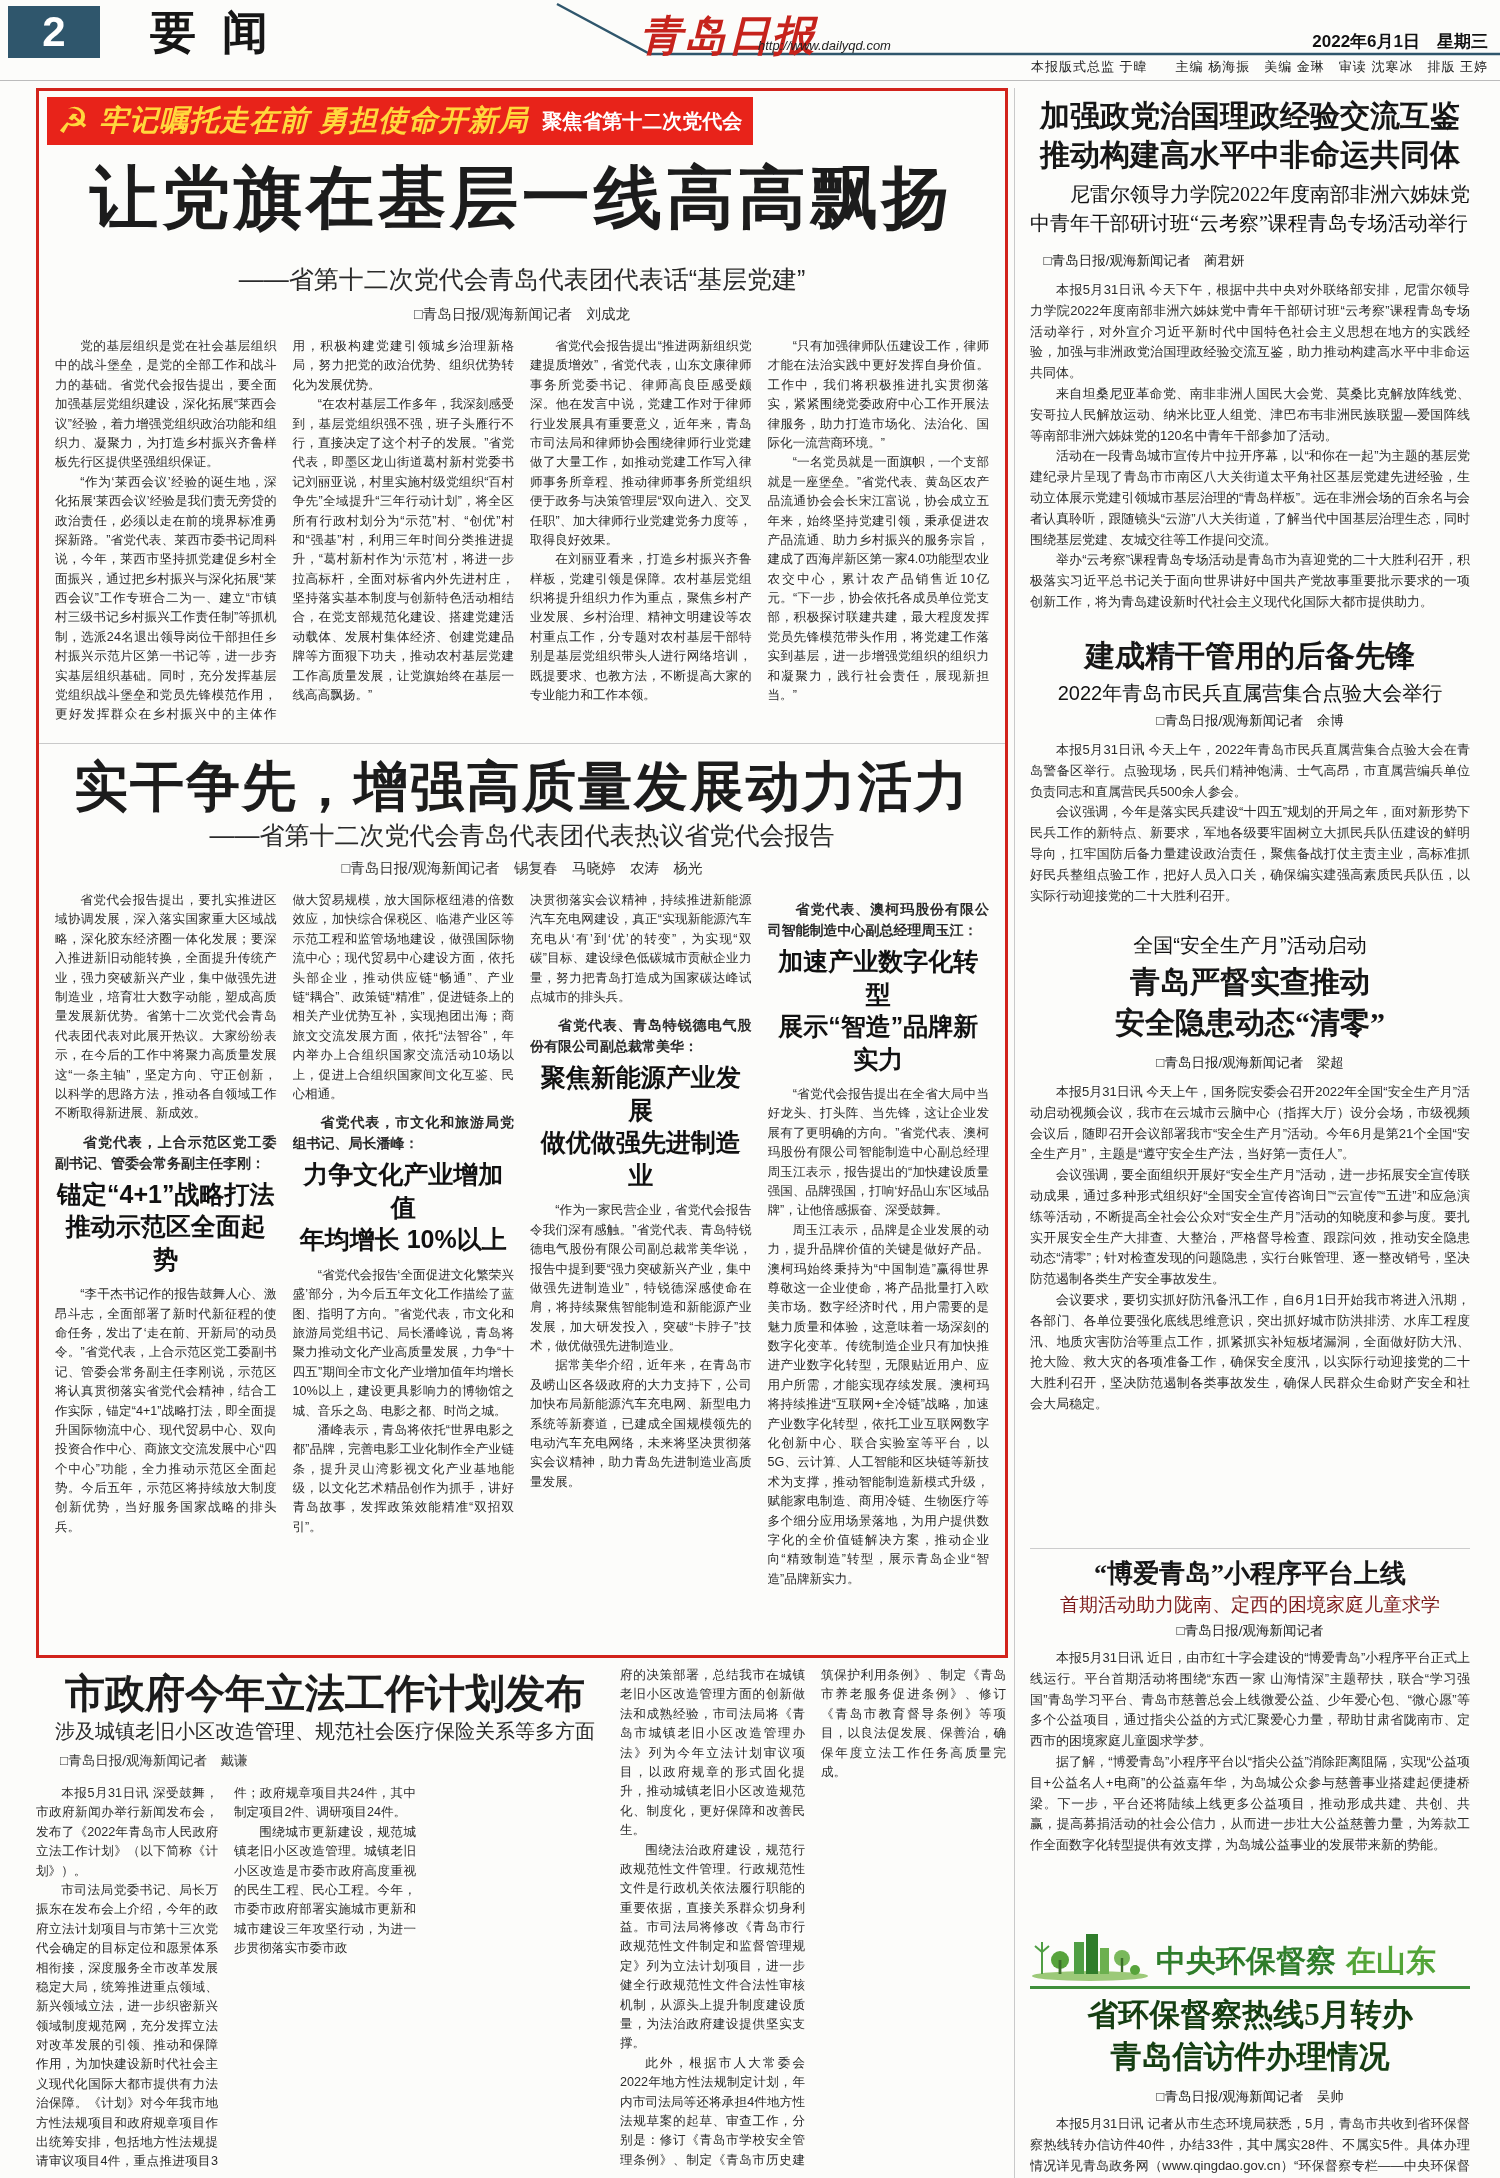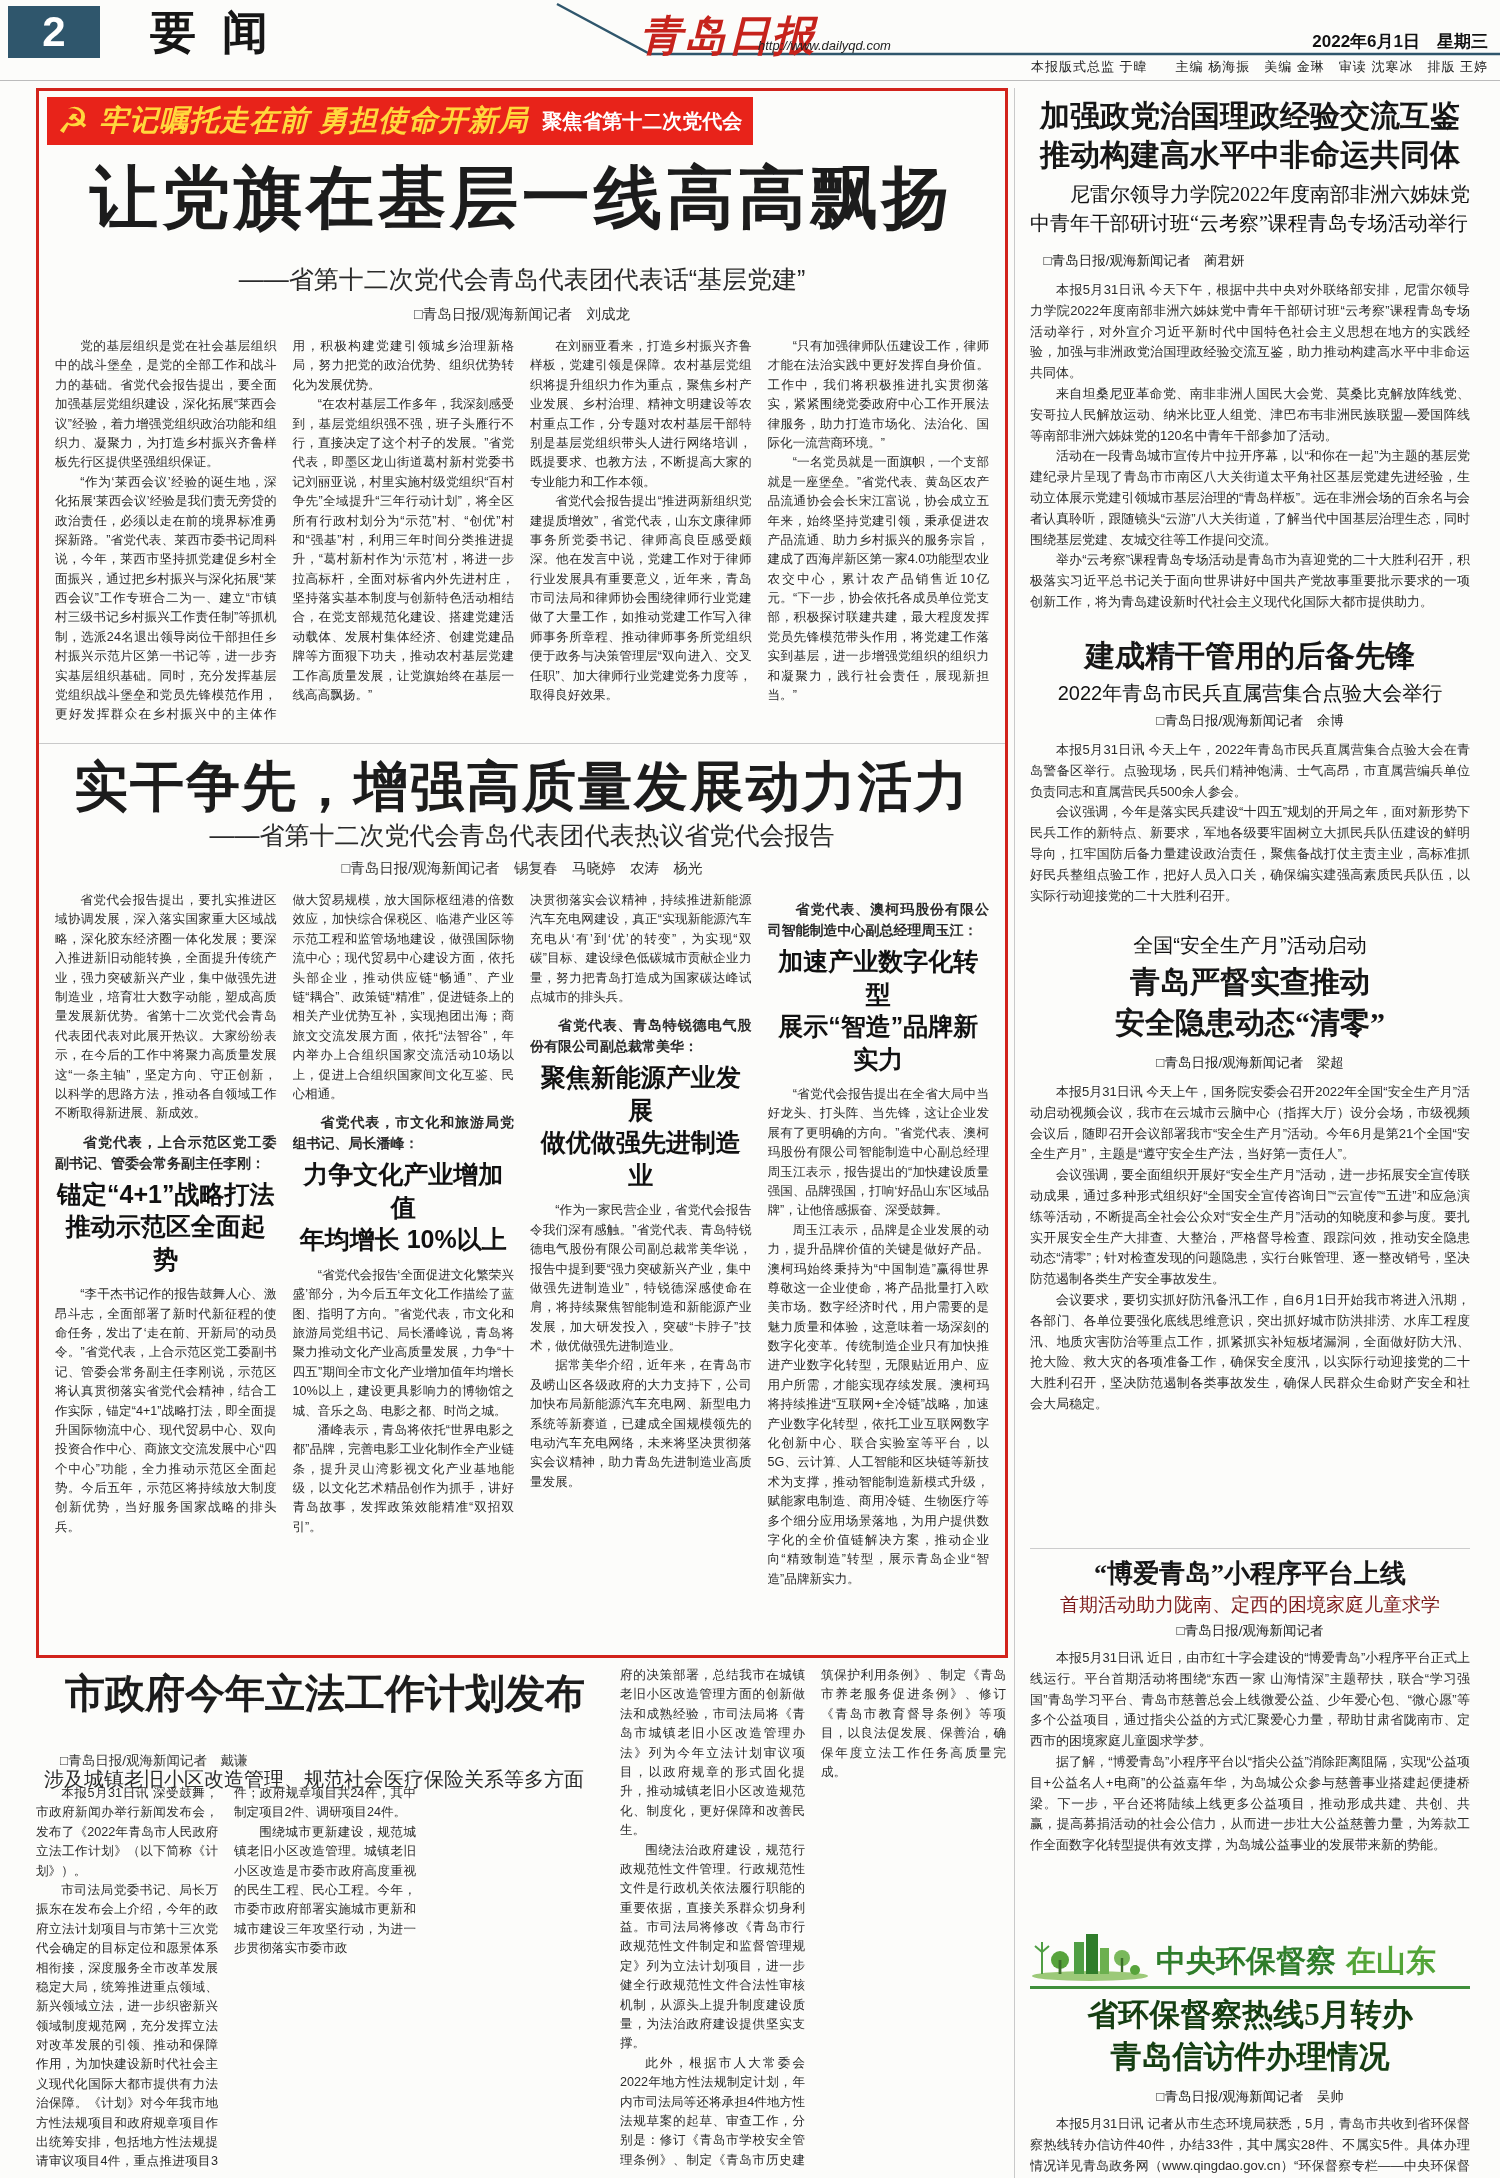--- a/index.html
+++ b/index.html
@@ -66,21 +66,21 @@
             border-bottom:3px solid #3f8f3a;padding-bottom:4px;box-sizing:border-box;}
   .eco-text{font-size:30px;font-weight:900;color:#2f7d2b;margin-left:6px;white-space:nowrap;}
   .eco-suffix{font-size:30px;font-weight:900;color:#53a437;margin-left:10px;white-space:nowrap;}
   .eco-title{top:1994px;font-size:31px;line-height:1.35;color:#153e12;}
   .eco-byline{top:2088px;font-size:13.5px;text-align:center;}
   .eco-body{top:2114px;height:60px;}
   .abs{position:absolute;left:1030px;width:440px;}
   
   .c-title{position:absolute;left:36px;top:1666px;width:578px;text-align:center;font-size:40px;font-weight:900;
            color:#1c1c1c;font-family:"Liberation Serif",serif;}
-  .c-sub{position:absolute;left:25px;top:1718px;width:578px;text-align:center;font-size:20px;color:#2a2a2a;margin-top:48px;}
+  .c-sub{position:absolute;left:36px;top:1718px;width:578px;text-align:center;font-size:20px;color:#2a2a2a;}
   .c-byline{position:absolute;left:60px;top:1752px;font-size:13.5px;color:#333;}
   .c-left{position:absolute;left:36px;top:1784px;width:578px;height:394px;overflow:hidden;
           columns:3;column-gap:16px;column-fill:auto;font-size:12.6px;line-height:1.54;text-align:justify;color:#2b2b2b;}
   .c-right{position:absolute;left:620px;top:1666px;width:386px;height:512px;overflow:hidden;
            columns:2;column-gap:16px;column-fill:auto;font-size:12.6px;line-height:1.54;text-align:justify;color:#2b2b2b;}
 </style>
 </head>
 <body>
 
 <div id="page">
@@ -104,22 +104,22 @@
       <span class="tag">聚焦省第十二次党代会</span>
     </div>
 
     <div class="bigtitle a-title">让党旗在基层一线高高飘扬</div>
     <div class="a-sub">——省第十二次党代会青岛代表团代表话“基层党建”</div>
     <div class="a-byline">□青岛日报/观海新闻记者　刘成龙</div>
     <div class="a-body">
         <div class="f-p">党的基层组织是党在社会基层组织中的战斗堡垒，是党的全部工作和战斗力的基础。省党代会报告提出，要全面加强基层党组织建设，深化拓展“莱西会议”经验，着力增强党组织政治功能和组织力、凝聚力，为打造乡村振兴齐鲁样板先行区提供坚强组织保证。</div>
         <div class="f-p">“作为‘莱西会议’经验的诞生地，深化拓展‘莱西会议’经验是我们责无旁贷的政治责任，必须以走在前的境界标准勇探新路。”省党代表、莱西市委书记周科说，今年，莱西市坚持抓党建促乡村全面振兴，通过把乡村振兴与深化拓展“莱西会议”工作专班合二为一、建立“市镇村三级书记乡村振兴工作责任制”等抓机制，选派24名退出领导岗位干部担任乡村振兴示范片区第一书记等，进一步夯实基层组织基础。同时，充分发挥基层党组织战斗堡垒和党员先锋模范作用，更好发挥群众在乡村振兴中的主体作用，积极构建党建引领城乡治理新格局，努力把党的政治优势、组织优势转化为发展优势。</div>
         <div class="f-p">“在农村基层工作多年，我深刻感受到，基层党组织强不强，班子头雁行不行，直接决定了这个村子的发展。”省党代表，即墨区龙山街道葛村新村党委书记刘丽亚说，村里实施村级党组织“百村争先”全域提升“三年行动计划”，将全区所有行政村划分为“示范”村、“创优”村和“强基”村，利用三年时间分类推进提升，“葛村新村作为‘示范’村，将进一步拉高标杆，全面对标省内外先进村庄，坚持落实基本制度与创新特色活动相结合，在党支部规范化建设、搭建党建活动载体、发展村集体经济、创建党建品牌等方面狠下功夫，推动农村基层党建工作高质量发展，让党旗始终在基层一线高高飘扬。”</div>
+        <div class="f-p">省党代会报告提出“推进两新组织党建提质增效”，省党代表，山东文康律师事务所党委书记、律师高良臣感受颇深。他在发言中说，党建工作对于律师行业发展具有重要意义，近年来，青岛市司法局和律师协会围绕律师行业党建做了大量工作，如推动党建工作写入律师事务所章程、推动律师事务所党组织便于政务与决策管理层“双向进入、交叉任职”、加大律师行业党建党务力度等，取得良好效果。</div>
         <div class="f-p">在刘丽亚看来，打造乡村振兴齐鲁样板，党建引领是保障。农村基层党组织将提升组织力作为重点，聚焦乡村产业发展、乡村治理、精神文明建设等农村重点工作，分专题对农村基层干部特别是基层党组织带头人进行网络培训，既提要求、也教方法，不断提高大家的专业能力和工作本领。</div>
-        <div class="f-p">省党代会报告提出“推进两新组织党建提质增效”，省党代表，山东文康律师事务所党委书记、律师高良臣感受颇深。他在发言中说，党建工作对于律师行业发展具有重要意义，近年来，青岛市司法局和律师协会围绕律师行业党建做了大量工作，如推动党建工作写入律师事务所章程、推动律师事务所党组织便于政务与决策管理层“双向进入、交叉任职”、加大律师行业党建党务力度等，取得良好效果。</div>
         <div class="f-p">“只有加强律师队伍建设工作，律师才能在法治实践中更好发挥自身价值。工作中，我们将积极推进扎实贯彻落实，紧紧围绕党委政府中心工作开展法律服务，助力打造市场化、法治化、国际化一流营商环境。”</div>
         <div class="f-p">“一名党员就是一面旗帜，一个支部就是一座堡垒。”省党代表、黄岛区农产品流通协会会长宋江富说，协会成立五年来，始终坚持党建引领，秉承促进农产品流通、助力乡村振兴的服务宗旨，建成了西海岸新区第一家4.0功能型农业农交中心，累计农产品销售近10亿元。“下一步，协会依托各成员单位党支部，积极探讨联建共建，最大程度发挥党员先锋模范带头作用，将党建工作落实到基层，进一步增强党组织的组织力和凝聚力，践行社会责任，展现新担当。”</div>
       </div>
 
     <div class="b-block"></div>
     <div class="b-title">实干争先，增强高质量发展动力活力</div>
     <div class="b-sub">——省第十二次党代会青岛代表团代表热议省党代会报告</div>
     <div class="b-byline">□青岛日报/观海新闻记者　锡复春　马晓婷　农涛　杨光</div>
     <div class="b-body">
       <div class="b-col">

